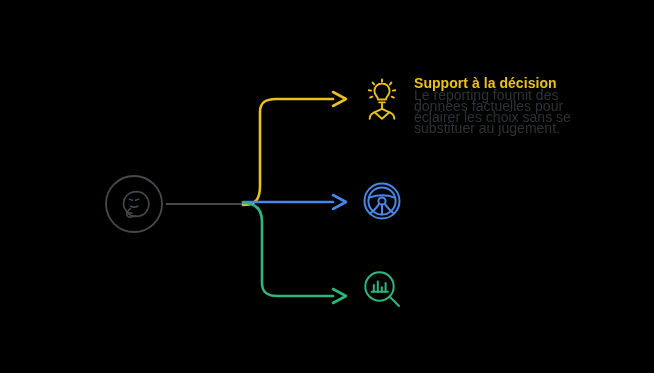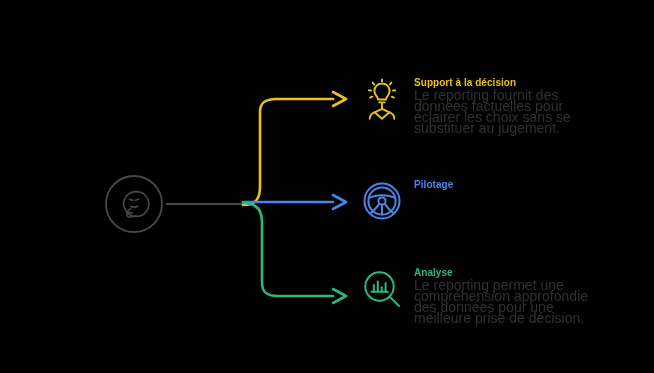--- a/index.html
+++ b/index.html
@@ -56,21 +56,21 @@
     align-items: center;
     justify-content: center;
   }
   .branch-icon svg { display: block; }
 
   .branch-text {
     margin-left: 9px;
     padding-top: 1px;
   }
   .branch-title {
-    font-size: 10px;
+    font-size: 14px;
     font-weight: bold;
     line-height: 12px;
     letter-spacing: 0.05px;
     margin: 0 0 0.5px 0;
     white-space: nowrap;
   }
   .branch-body {
     font-size: 14px;
     line-height: 11.2px;
     color: #2f3234;
@@ -167,38 +167,33 @@
           <circle cx="23" cy="23" r="3.6"></circle>
 
           <path d="M10.2 19.6 q12.8 -4.6 25.6 0"></path>
           <path d="M19.9 26.1 q-4.4 6.6 -9.0 9.2"></path>
           <path d="M26.1 26.1 q4.4 6.6 9.0 9.2"></path>
           <path d="M23 26.6 l0 10.0"></path>
         </g>
       </svg>
     </div>
     <div class="branch-text">
-      <p class="branch-title t-pilotage">Pilotage</p>
     </div>
   </div>
 
   <div class="branch" id="branch-analyse">
     <div class="branch-icon">
       <svg width="46" height="46" viewBox="0 0 46 46" xmlns="http://www.w3.org/2000/svg">
         <g fill="none" stroke="#2fb67c" stroke-width="2.0" stroke-linecap="round" stroke-linejoin="round">
           <circle cx="20.5" cy="20.5" r="14.2"></circle>
           <path d="M30.8 30.8 L40.0 40.0"></path>
 
           <path d="M14.8 25.4 l0 -6.3"></path>
           <path d="M18.8 25.4 l0 -10.0"></path>
           <path d="M22.8 25.4 l0 -4.2"></path>
           <path d="M26.6 25.4 l0 -8.4"></path>
           <path d="M12.6 25.8 l16.2 0"></path>
         </g>
       </svg>
     </div>
-    <div class="branch-text">
-      <p class="branch-title t-analyse">Analyse</p>
-      <p class="branch-body">Le reporting permet une compréhension approfondie des données pour une meilleure prise de décision.</p>
-    </div>
   </div>
 
 </div>
 
 </body></html>

